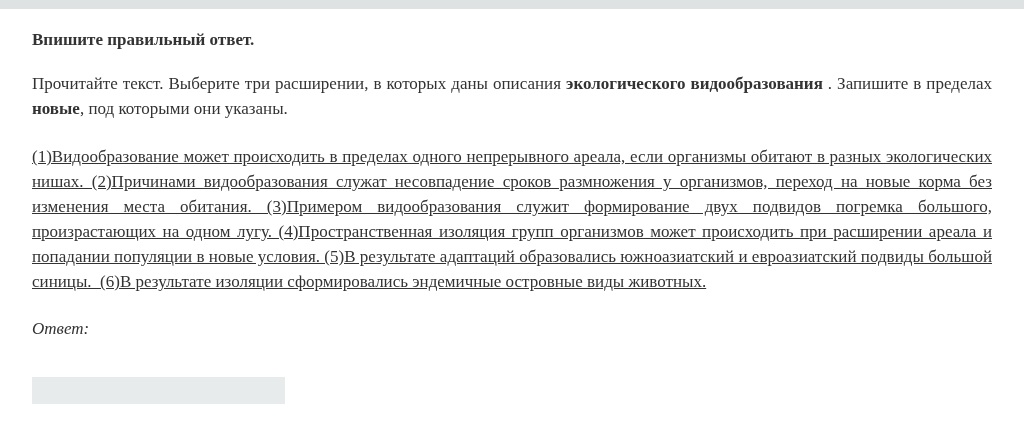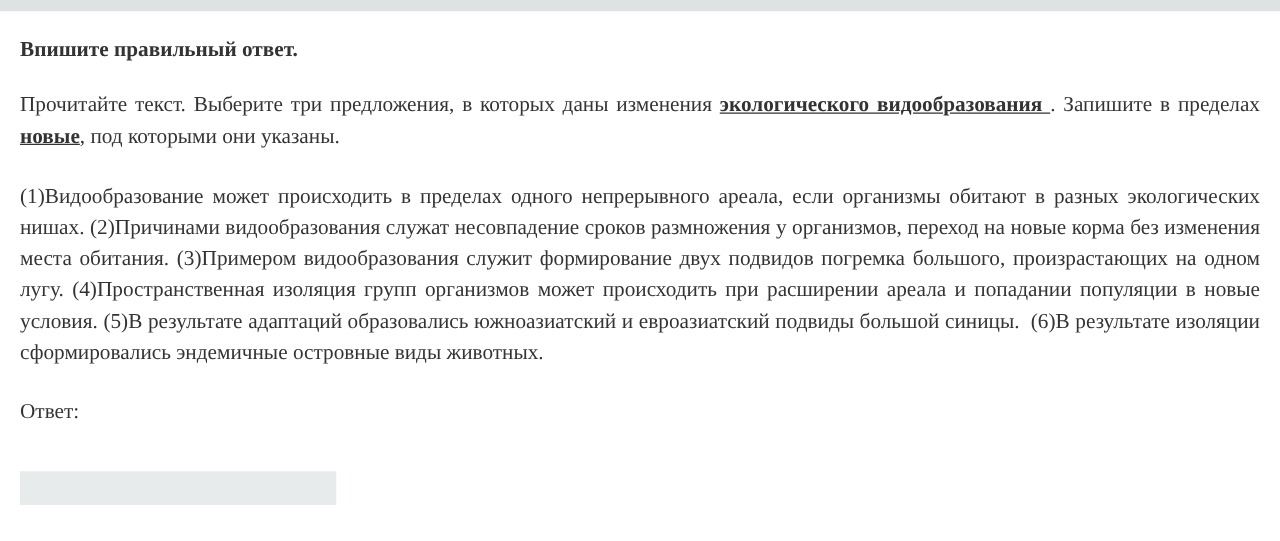--- a/index.html
+++ b/index.html
@@ -15,48 +15,49 @@
     min-height: 433px;
     background: #ffffff;
     position: relative;
   }
   .top-bar {
     width: 100%;
     height: 9px;
     background: #dee2e3;
   }
   .content {
-    padding: 0 16px;
+    padding: 0 32px;
   }
   .q-title {
     font-size: 17px;
     font-weight: bold;
     line-height: 25px;
     margin: 18px 0 0 0;
   }
   .instruction {
     font-size: 17px;
     line-height: 25px;
     text-align: justify;
     margin: 19px 0 0 0;
   }
   .hl {
     font-weight: bold;
-    text-decoration: underline;
   }
   .passage {
     font-size: 17px;
     line-height: 25px;
     text-align: justify;
     margin: 23px 0 0 0;
+    text-decoration: underline;
   }
   .answer-label {
     font-size: 17px;
     line-height: 25px;
     margin: 22px 0 0 0;
+    font-style: italic;
   }
   .answer-input {
     display: block;
     margin-top: 36px;
     width: 253px;
     height: 27px;
     background: #e8ebec;
     border: none;
     outline: none;
     padding: 0 6px;
@@ -66,21 +67,21 @@
   }
 </style>
 </head>
 <body>
 
 <div class="page">
   <div class="top-bar"></div>
   <main class="content">
     <h1 class="q-title">Впишите правильный ответ.</h1>
 
-    <p class="instruction"><span>Прочитайте текст. Выберите три предложения, в которых даны изменения </span><span class="hl">экологического видообразования&nbsp;</span><span>. Запишите в пределах </span><span class="hl">новые</span><span>, под которыми они указаны.</span></p>
+    <p class="instruction"><span>Прочитайте текст. Выберите три расширении, в которых даны описания </span><span class="hl">экологического видообразования&nbsp;</span><span>. Запишите в пределах </span><span class="hl">новые</span><span>, под которыми они указаны.</span></p>
 
     <p class="passage">(1)Видообразование может происходить в пределах одного непрерывного ареала, если организмы обитают в разных экологических нишах. (2)Причинами видообразования служат несовпадение сроков размножения у организмов, переход на новые корма без изменения места обитания. (3)Примером видообразования служит формирование двух подвидов погремка большого, произрастающих на одном лугу. (4)Пространственная изоляция групп организмов может происходить при расширении ареала и попадании популяции в новые условия. (5)В результате адаптаций образовались южноазиатский и евроазиатский подвиды большой синицы.&nbsp; (6)В результате изоляции сформировались эндемичные островные виды животных.</p>
 
     <p class="answer-label">Ответ:</p>
 
     <input type="text" class="answer-input" value="" style="">
   </main>
 </div>
 
 </body></html>

